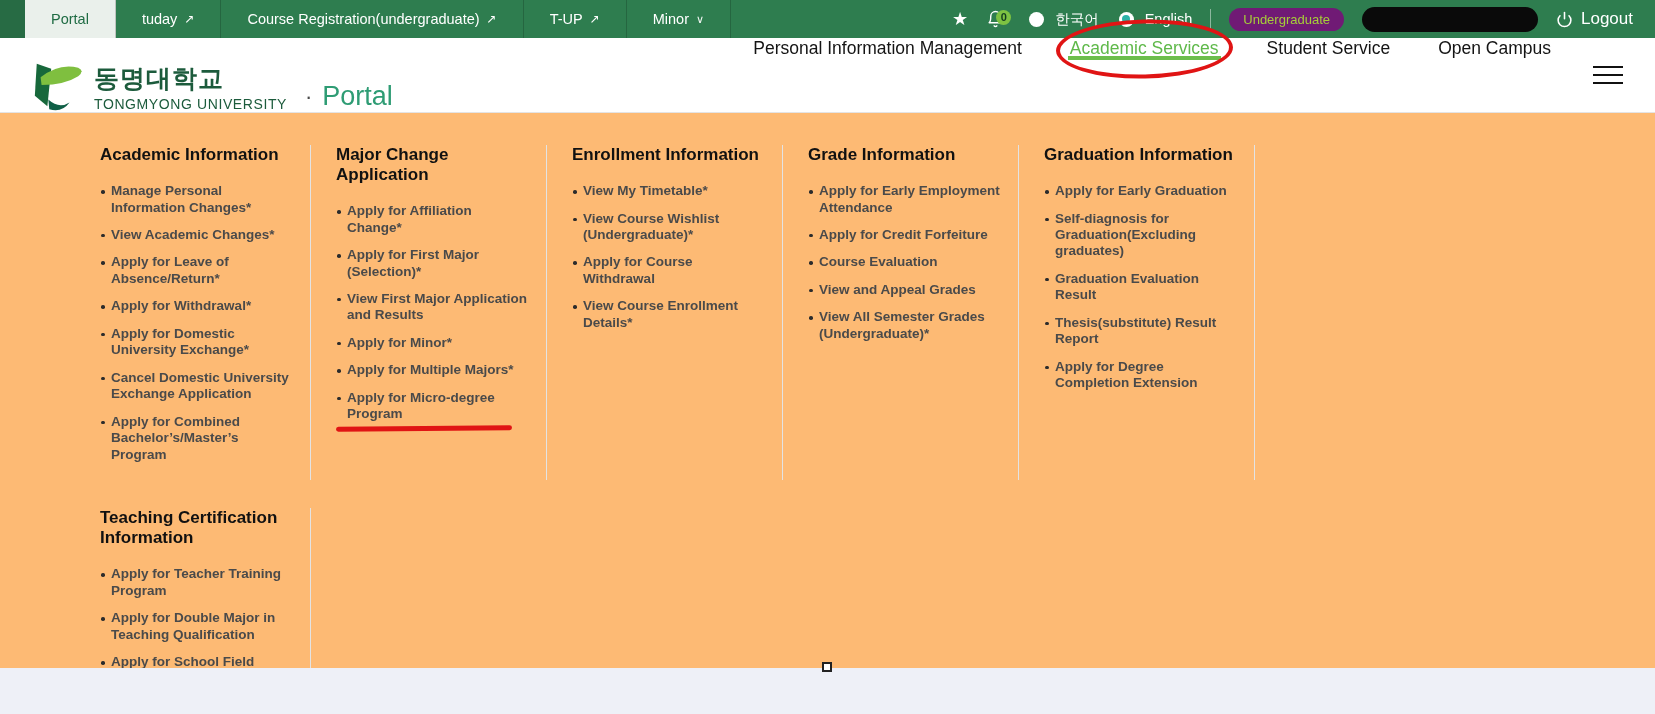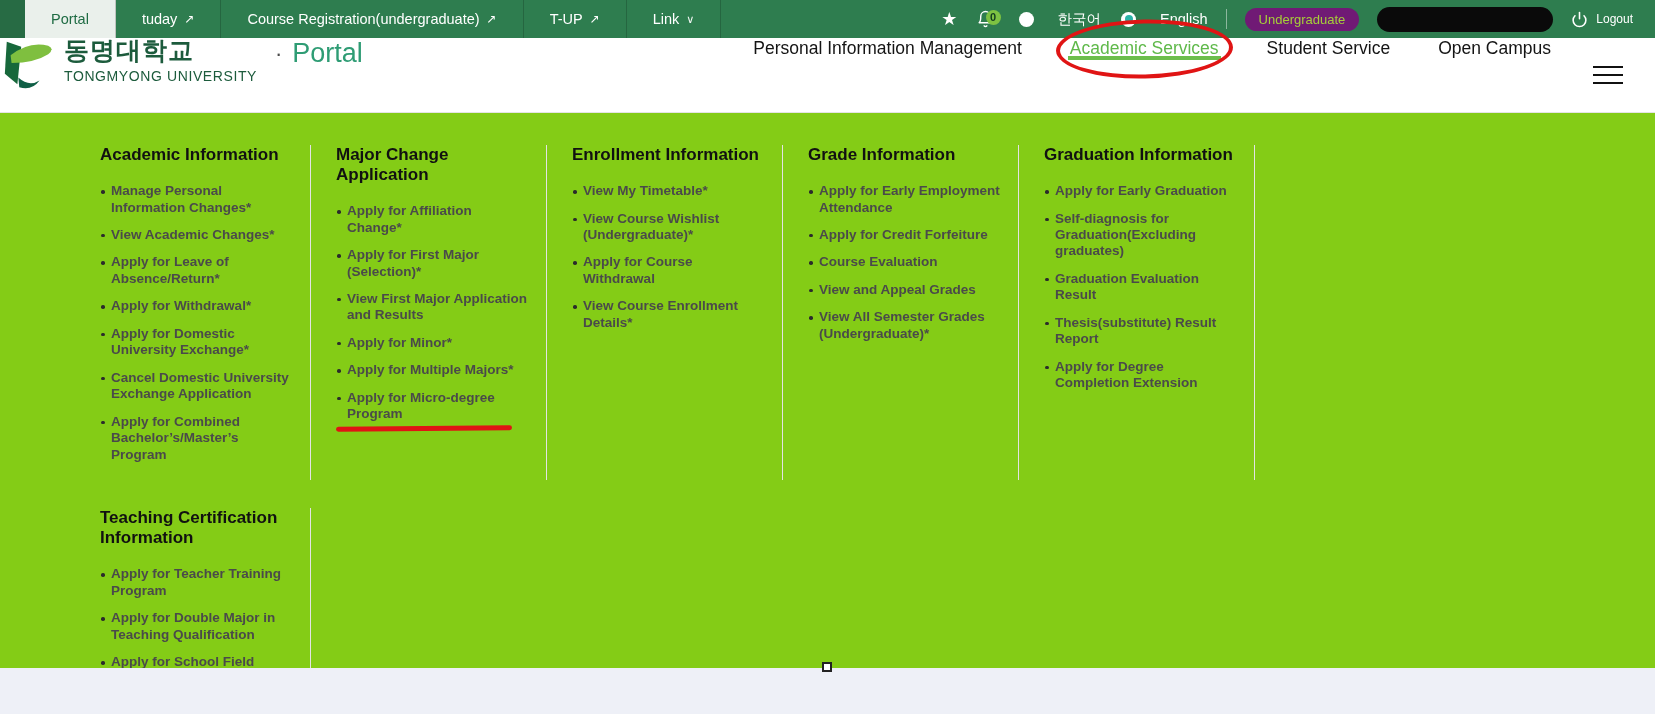--- a/index.html
+++ b/index.html
@@ -42,42 +42,42 @@
   .star { font-size: 18px; line-height: 1; cursor: pointer; }
   .bell-wrap { position: relative; display: flex; cursor: pointer; margin-right: 6px; }
   .badge {
     position: absolute; left: 10px; top: 0px;
     width: 15px; height: 15px; border-radius: 50%;
     background: #7DC242; color: #123C1F;
     font-size: 11px; font-weight: bold;
     display: flex; align-items: center; justify-content: center;
   }
   .langs { display: flex; align-items: center; gap: 20px; }
-  .lang { display: flex; align-items: center; gap: 24px; font-size: 14.5px; cursor: pointer; }
+  .lang { display: flex; align-items: center; gap: 11px; font-size: 14.5px; cursor: pointer; }
   .radio { width: 15px; height: 15px; border-radius: 50%; background: #fff; position: relative; flex: 0 0 auto; }
   .radio.sel::after { content:""; position:absolute; inset:3.5px; border-radius:50%; background:#2AB3A8; }
   .vdiv { width: 1px; height: 20px; background: rgba(255,255,255,0.45); }
   .role-pill {
     background: #701a75; color: #A6CE39;
     font-size: 13px; padding: 4px 14px; border-radius: 13px;
     white-space: nowrap;
   }
   .redacted { width: 176px; height: 25px; background: #0A0A0A; border-radius: 13px; }
-  .logout { display: flex; align-items: center; gap: 8px; font-size: 12px; cursor: pointer; }
+  .logout { display: flex; align-items: center; gap: 8px; font-size: 17px; cursor: pointer; }
 
   
   .header {
     height: 75px;
     background: #fff;
     border-bottom: 1px solid #E4E4E4;
     display: flex;
     align-items: stretch;
     position: relative;
   }
-  .brand { display: flex; align-items: flex-start; }
+  .brand { display: flex; align-items: flex-end; padding-left: 30px; }
   .brand-text { margin-left: 10px; }
   .brand-kor { font-size: 25px; font-weight: bold; color: #1C5B3C; letter-spacing: 1px; line-height: 1; }
   .brand-eng { font-size: 14px; font-weight: normal; color: #1C5B3C; letter-spacing: .6px; margin-top: 5px; }
   .portal-wrap { display: flex; align-items: center; gap: 10px; margin-left: 18px; }
   .portal-dot { font-size: 22px; color: #4a4a4a; }
   .portal-label { font-size: 27px; color: #2E9C74; }
 
   .mainnav { margin-left: auto; display: flex; align-items: flex-start; gap: 48px; margin-right: 42px; }
   .nav-item {
     display: flex; align-items: center;
@@ -95,21 +95,21 @@
     pointer-events: none;
   }
   .hamburger {
     width: 30px; margin-right: 32px;
     display: flex; flex-direction: column; justify-content: center; gap: 5.5px;
     cursor: pointer;
   }
   .hamburger span { display: block; height: 2.6px; background: #111; }
 
   
-  .megamenu { height: 555px; overflow: hidden; background: #84cc16; }
+  .megamenu { height: 555px; overflow: hidden; background: #fdba74; }
   .menu-grid { display: grid; grid-template-columns: repeat(6, 236px); margin-left: 75px; padding-top: 32px; }
   .menu-grid.grid2 { padding-top: 28px; }
   .menu-col { border-right: 1px solid #E3E3E3; padding: 0 16px 6px 25px; }
   .menu-col h3 { font-size: 17px; color: #111; line-height: 1.18; margin-bottom: 18px; font-weight: bold; }
   .menu-col ul { list-style: none; font-weight: bold; }
   .menu-col li {
     position: relative;
     padding-left: 11px;
     margin-bottom: 11px;
     font-size: 13.5px; line-height: 1.22; color: #4A4A4A;
@@ -151,21 +151,21 @@
       </div>
       <div class="tab">
         <span>Course Registration(undergraduate)</span>
         <span class="arrow">↗</span>
       </div>
       <div class="tab">
         <span>T-UP</span>
         <span class="arrow">↗</span>
       </div>
       <div class="tab">
-        <span>Link</span>
+        <span>Minor</span>
         <span class="arrow chev">∨</span>
       </div>
     </nav>
   <div class="topbar-right">
     <span class="star">★</span>
     <span class="bell-wrap">
       <svg viewBox="0 0 24 24" width="19" height="19" fill="none" stroke="#ffffff" stroke-width="1.8" stroke-linecap="round" stroke-linejoin="round">
         <path d="M18 8a6 6 0 0 0-12 0c0 7-2 8-2 8h16s-2-1-2-8"></path>
         <path d="M10.3 20a2 2 0 0 0 3.4 0"></path>
       </svg>

